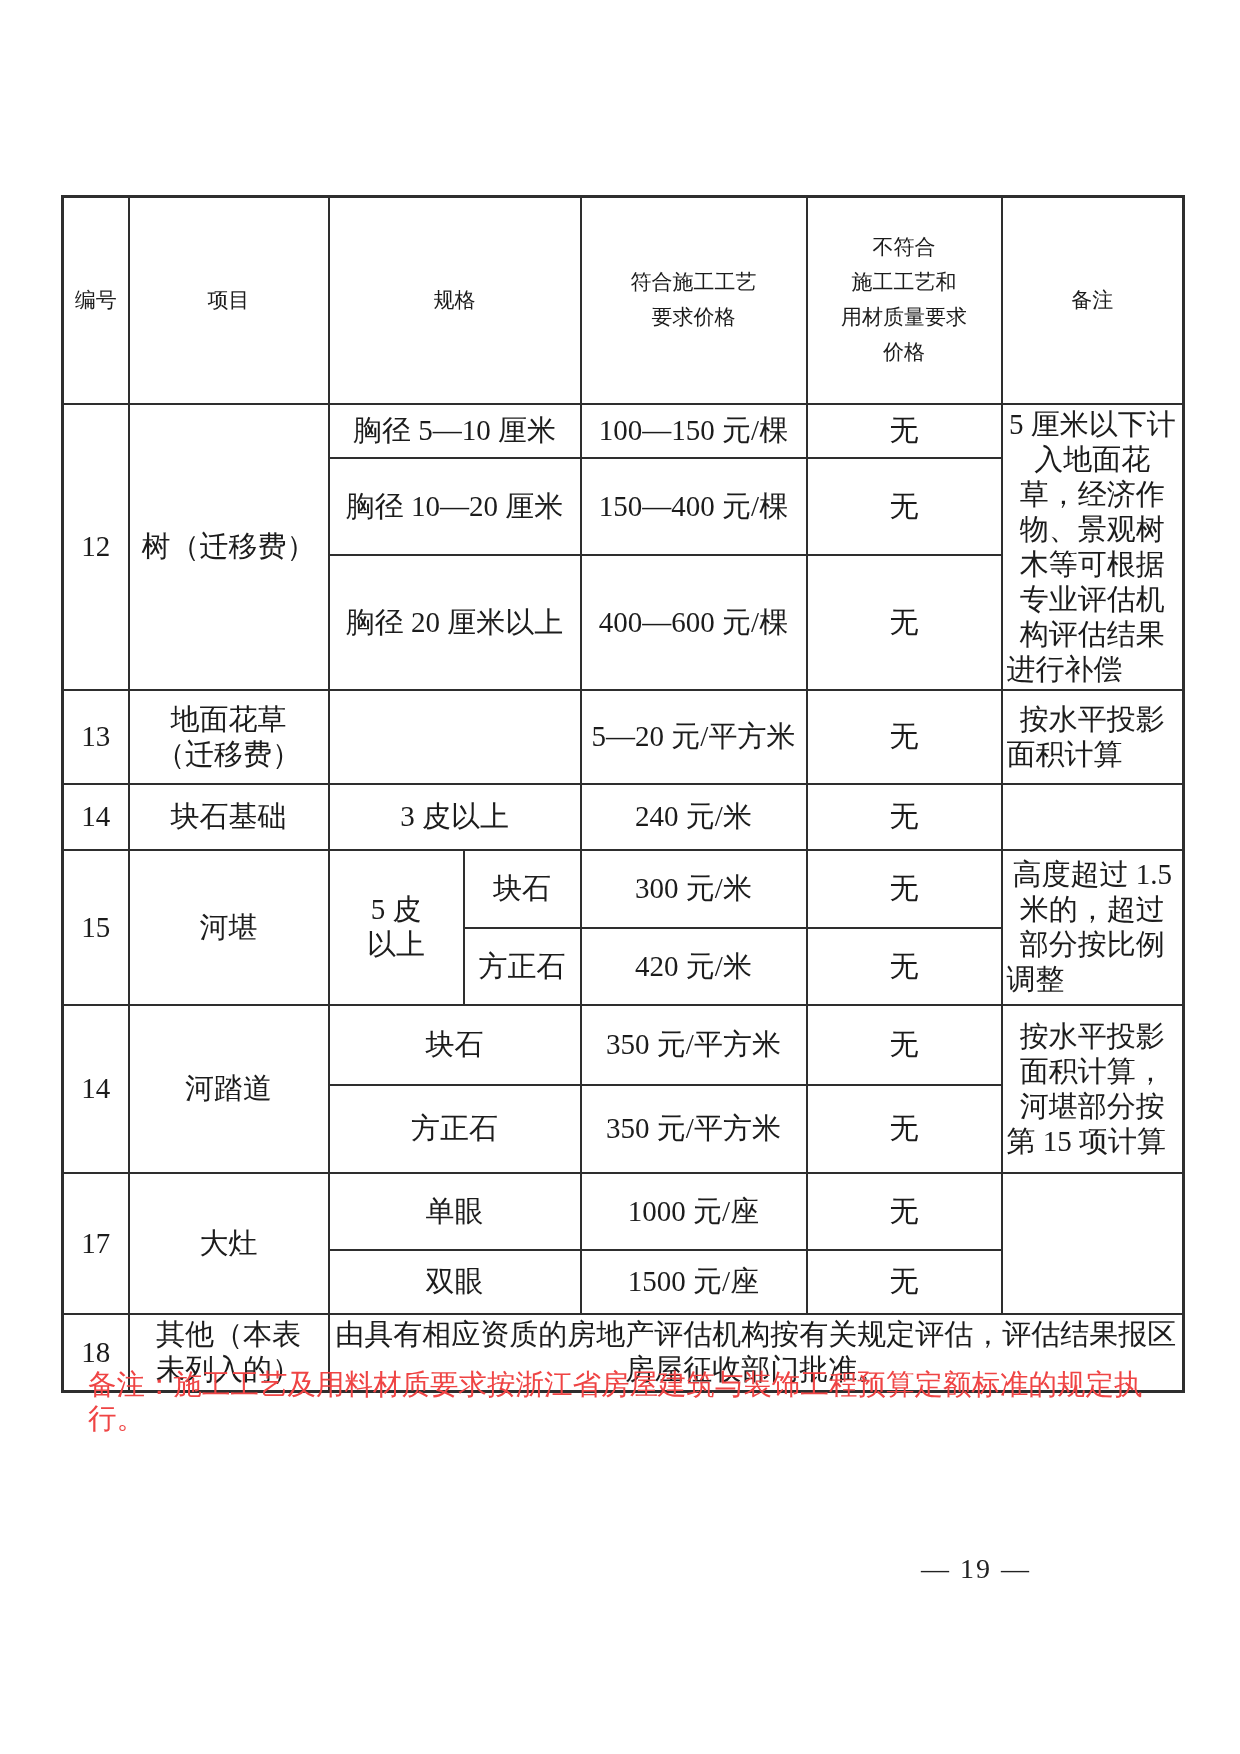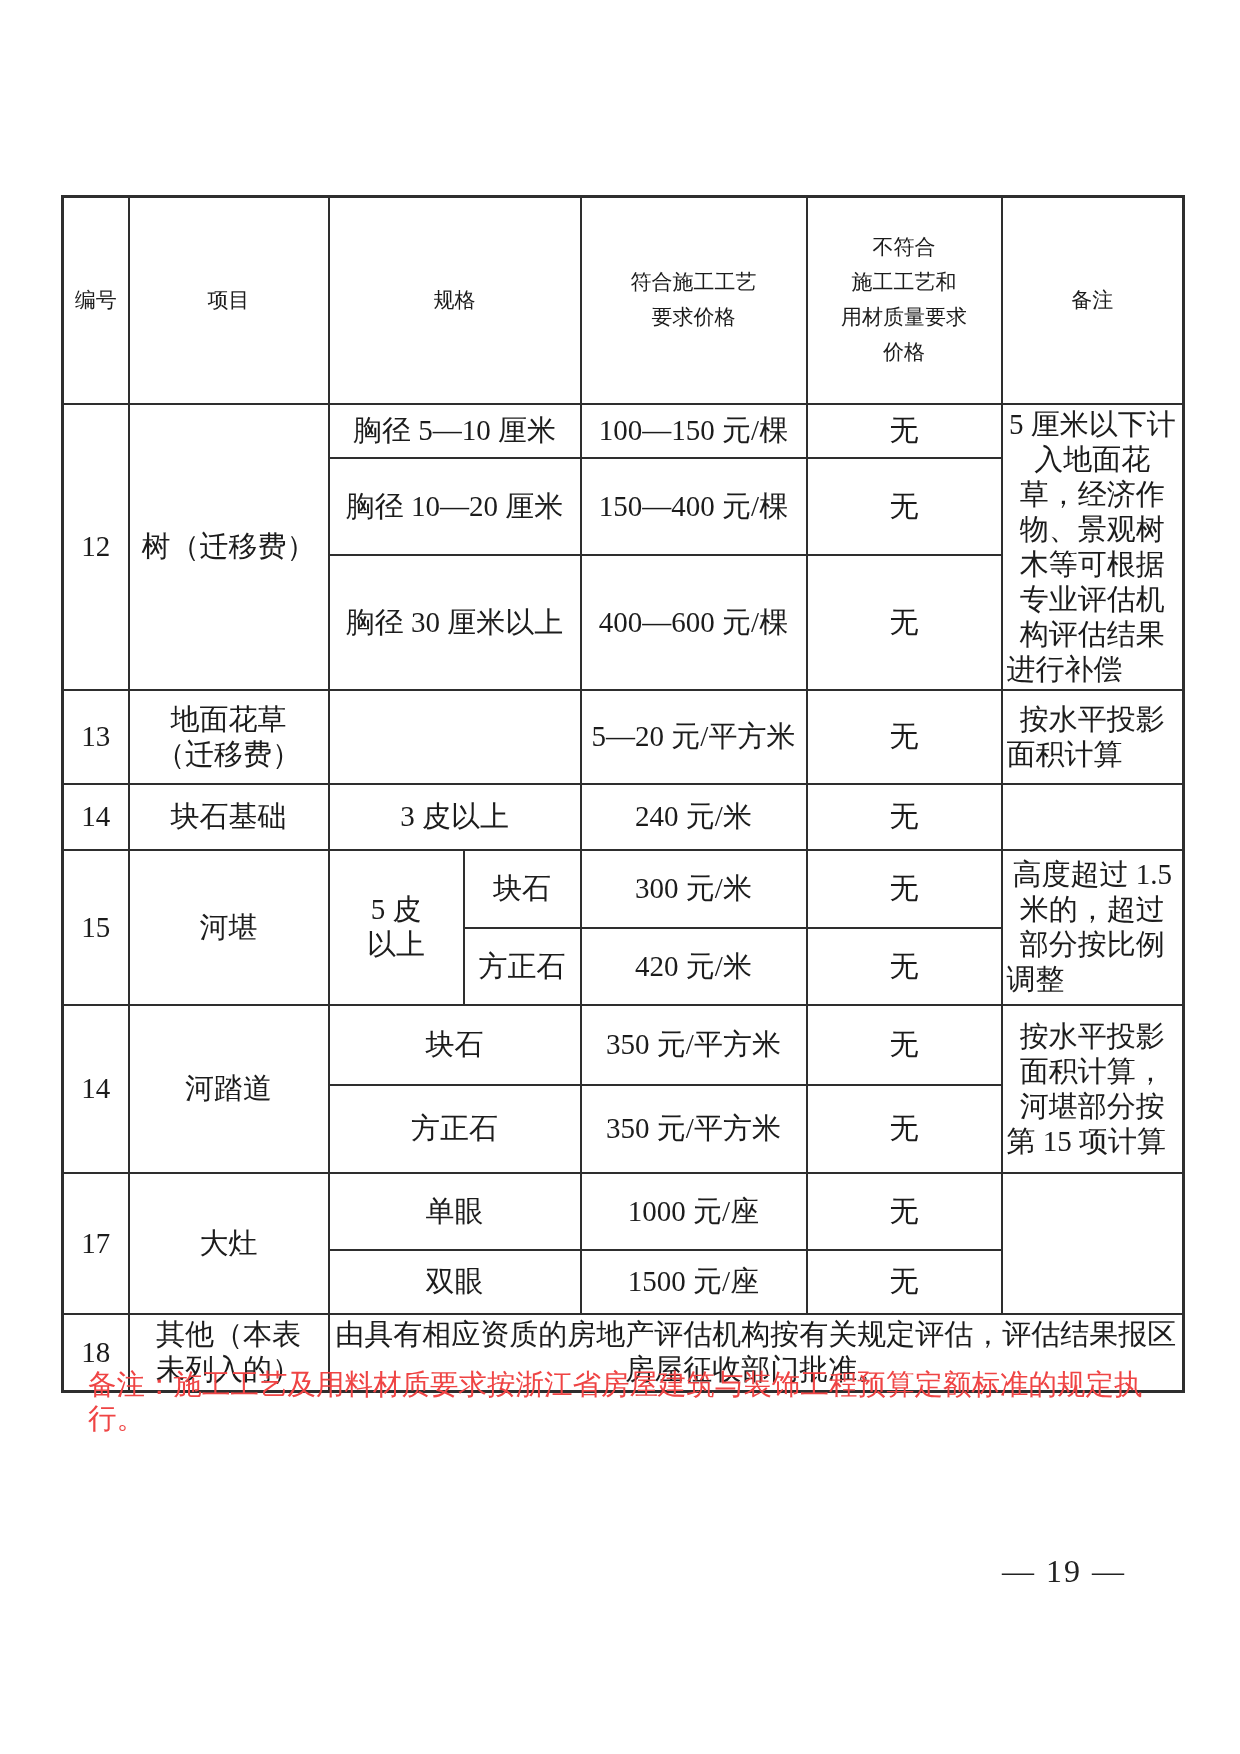--- a/index.html
+++ b/index.html
@@ -39,22 +39,22 @@
     padding:6px 12px;
     line-height:38px;
     vertical-align:middle;
   }
   .footnote{
     position:absolute;left:88px;top:1368px;width:1100px;
     font-size:28.5px;line-height:34px;
     text-align:left;color:#ef4444;
   }
   .page-number{
-    position:absolute;left:984px;top:1553px;width:160px;
-    text-align:center;font-size:32px;color:#222222;
+    position:absolute;left:896px;top:1553px;width:160px;
+    text-align:center;font-size:28px;color:#222222;
     letter-spacing:2px;
   }
 </style>
 </head>
 <body>
 
 <table class="doc-table">
   <colgroup>
     <col style="width:66px">
     <col style="width:200px">
@@ -86,21 +86,21 @@
     <td>100—150 元/棵</td>
     <td>无</td>
     <td rowspan="3" class="note-cell">5 厘米以下计入地面花草，经济作物、景观树木等可根据专业评估机构评估结果进行补偿</td>
   </tr>
   <tr style="height:78px">
     <td colspan="2">胸径 10—20 厘米</td>
     <td>150—400 元/棵</td>
     <td>无</td>
   </tr>
   <tr style="height:109px">
-    <td colspan="2">胸径 30 厘米以上</td>
+    <td colspan="2">胸径 20 厘米以上</td>
     <td>400—600 元/棵</td>
     <td>无</td>
   </tr>
 
   <tr style="height:94px">
     <td>13</td>
     <td>地面花草
 （迁移费）</td>
     <td colspan="2"></td>
     <td>5—20 元/平方米</td>

